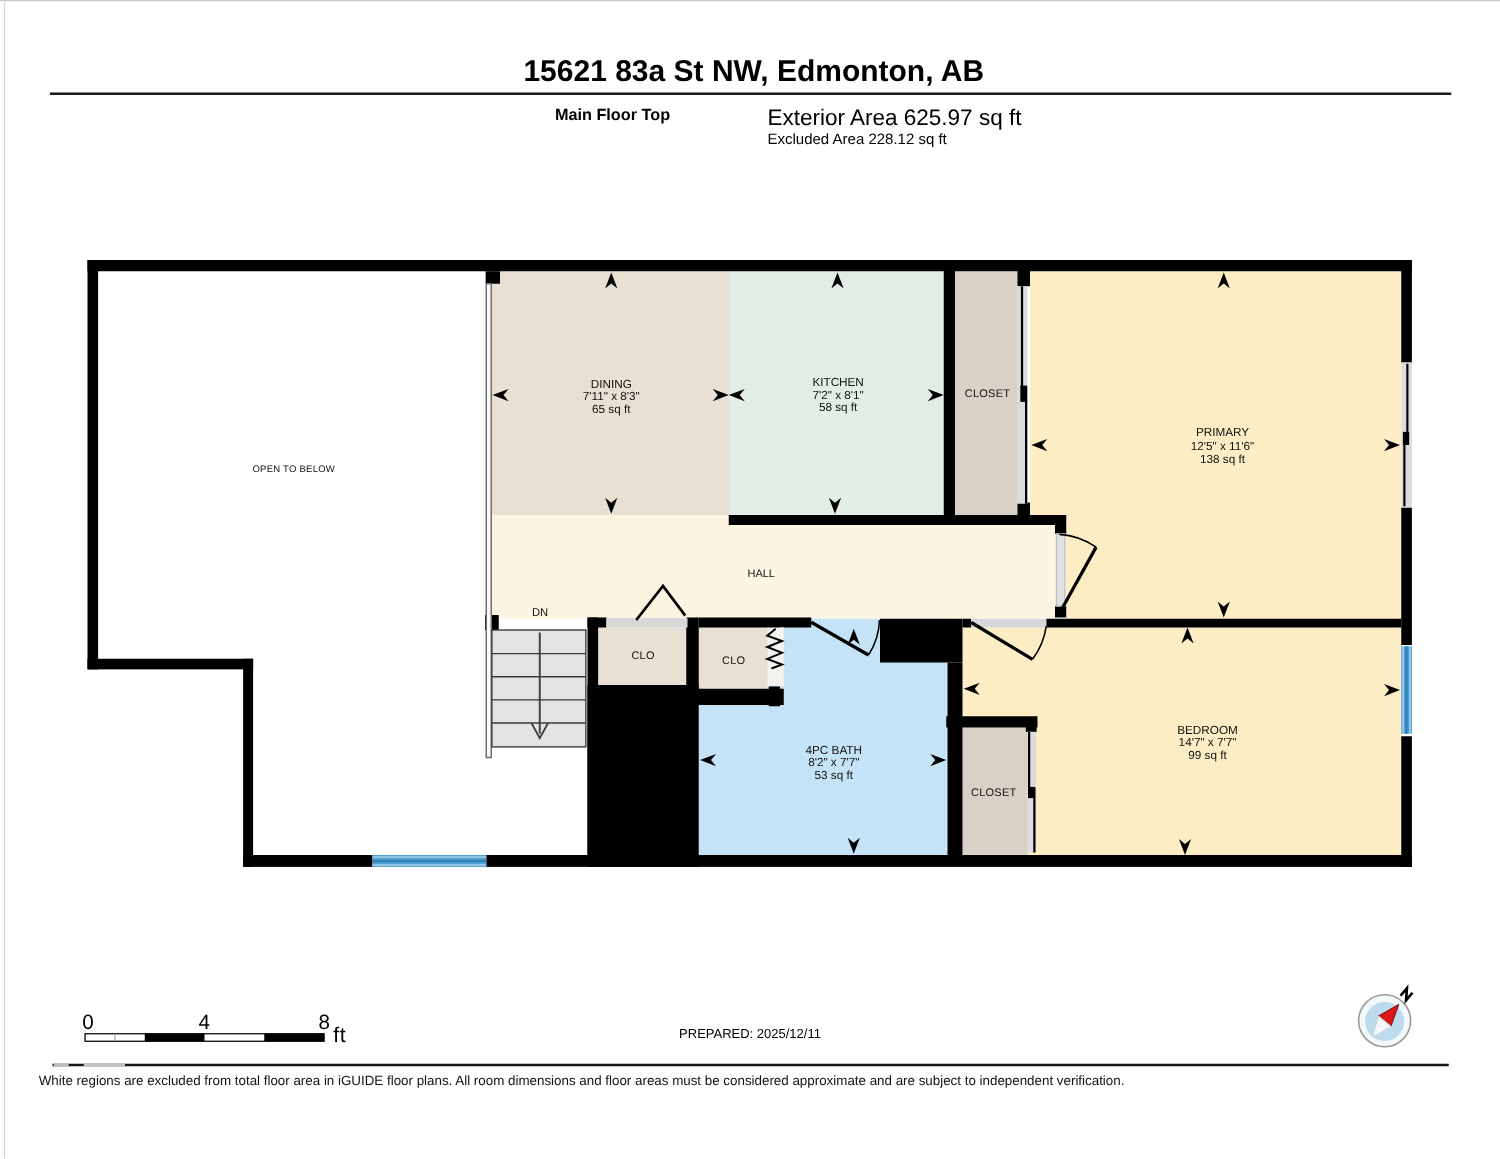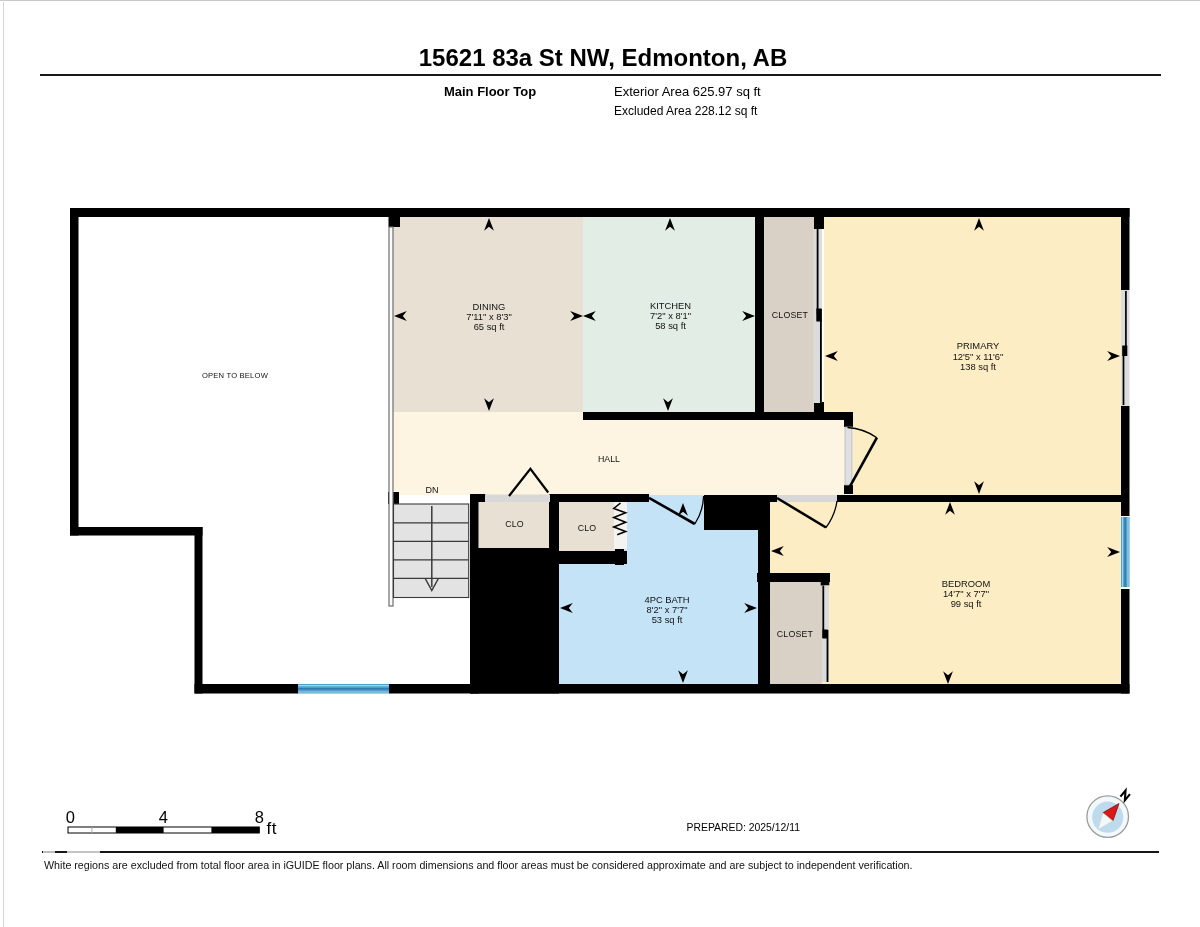--- a/index.html
+++ b/index.html
@@ -13,21 +13,21 @@
 <div class="abs" style="left:0;top:2;width:1200px;height:1px;background:#c9c9c9;"></div>
 
 <div class="abs" style="left:3px;top:2px;width:1px;height:925px;background:#d6d6d6;"></div>
 
 <div class="abs" style="left:0;top:44px;width:1206px;text-align:center;font-size:24px;font-weight:bold;color:#000;">15621 83a St NW, Edmonton, AB</div>
 
 <div class="abs" style="left:40px;top:74px;width:1121px;height:2px;background:#1a1a1a;"></div>
 
 <div class="abs" style="left:380px;top:84px;width:220px;text-align:center;font-size:13px;font-weight:bold;color:#000;">Main Floor Top</div>
 
-<div class="abs" style="left:614px;top:84px;font-size:13px;color:#000;">Exterior Area 625.97 sq ft</div>
+<div class="abs" style="left:614px;top:84px;font-size:18px;color:#000;">Exterior Area 625.97 sq ft</div>
 
 <div class="abs" style="left:614px;top:104px;font-size:12px;color:#000;">Excluded Area 228.12 sq ft</div>
 
 <svg class="abs" style="left:0;top:0;" width="1200" height="927" viewBox="0 0 1200 927">
   <g font-family="Liberation Sans, sans-serif" fill="#111">
 
   <rect x="393" y="217" width="191" height="196" fill="#e8e0d3"></rect>
 
   <rect x="583" y="217" width="173" height="196" fill="#e2ede6"></rect>
 
@@ -252,31 +252,31 @@
     <text x="163.4" y="43" text-anchor="middle" font-size="16.5">4</text>
     <text x="259.3" y="43" text-anchor="middle" font-size="16.5">8</text>
     <rect x="68" y="47" width="191.3" height="6" fill="#fff" stroke="#000" stroke-width="1"></rect>
     <line x1="91.9" y1="47" x2="91.9" y2="53" stroke="#aaa" stroke-width="1"></line>
     <rect x="115.8" y="47" width="47.8" height="6" fill="#000"></rect>
     <rect x="211.4" y="47" width="47.9" height="6" fill="#000"></rect>
     <text x="266.5" y="53.5" font-size="17" letter-spacing="0.5">ft</text>
   </g>
 </svg>
 
-<div class="abs" style="left:400px;top:822px;width:400px;text-align:right;font-size:10.4px;color:#000;">PREPARED: 2025/12/11</div>
+<div class="abs" style="left:400px;top:822px;width:400px;text-align:center;font-size:10.4px;color:#000;">PREPARED: 2025/12/11</div>
 
 <svg class="abs" style="left:1075px;top:783px;" width="70" height="70" viewBox="0 0 70 70">
   <g>
     <circle cx="32.7" cy="33.6" r="20.8" fill="#f3f9fb" stroke="#9a9a9a" stroke-width="1.3"></circle>
     <circle cx="32.7" cy="34.2" r="15.6" fill="#bedbee"></circle>
     <path d="M44,20.5 L27.8,29.8 L37.8,38 Z" fill="#dd1717" stroke="#701010" stroke-width="0.8"></path>
     <path d="M27.8,29.8 L37.8,38 L22.9,46.8 Z" fill="#f4f7f8" stroke="#c9d4da" stroke-width="0.8"></path>
     <g transform="translate(50.2,12.4) rotate(40)" stroke="#000" stroke-width="2.1" fill="none">
         <path d="M-2.9,4 L-2.9,-4 L2.9,4 L2.9,-4"></path>
       </g>
   </g>
 </svg>
 
 <div class="abs" style="left:42px;top:851px;width:1117px;height:2px;background:#161616;"></div>
 <div class="abs" style="left:43px;top:851px;width:12px;height:2px;background:#bdbdbd;"></div>
 <div class="abs" style="left:67px;top:851px;width:33px;height:2px;background:#c4c4c4;"></div>
 
-<div class="abs" style="left:44px;top:859px;font-size:10.7px;color:#111;">White regions are excluded from total floor area in iGUIDE floor plans. All room dimensions and floor areas must be considered approximate and are subject to independent verification.</div>
+<div class="abs" style="left:31px;top:859px;font-size:10.7px;color:#111;">White regions are excluded from total floor area in iGUIDE floor plans. All room dimensions and floor areas must be considered approximate and are subject to independent verification.</div>
 
 </body></html>

